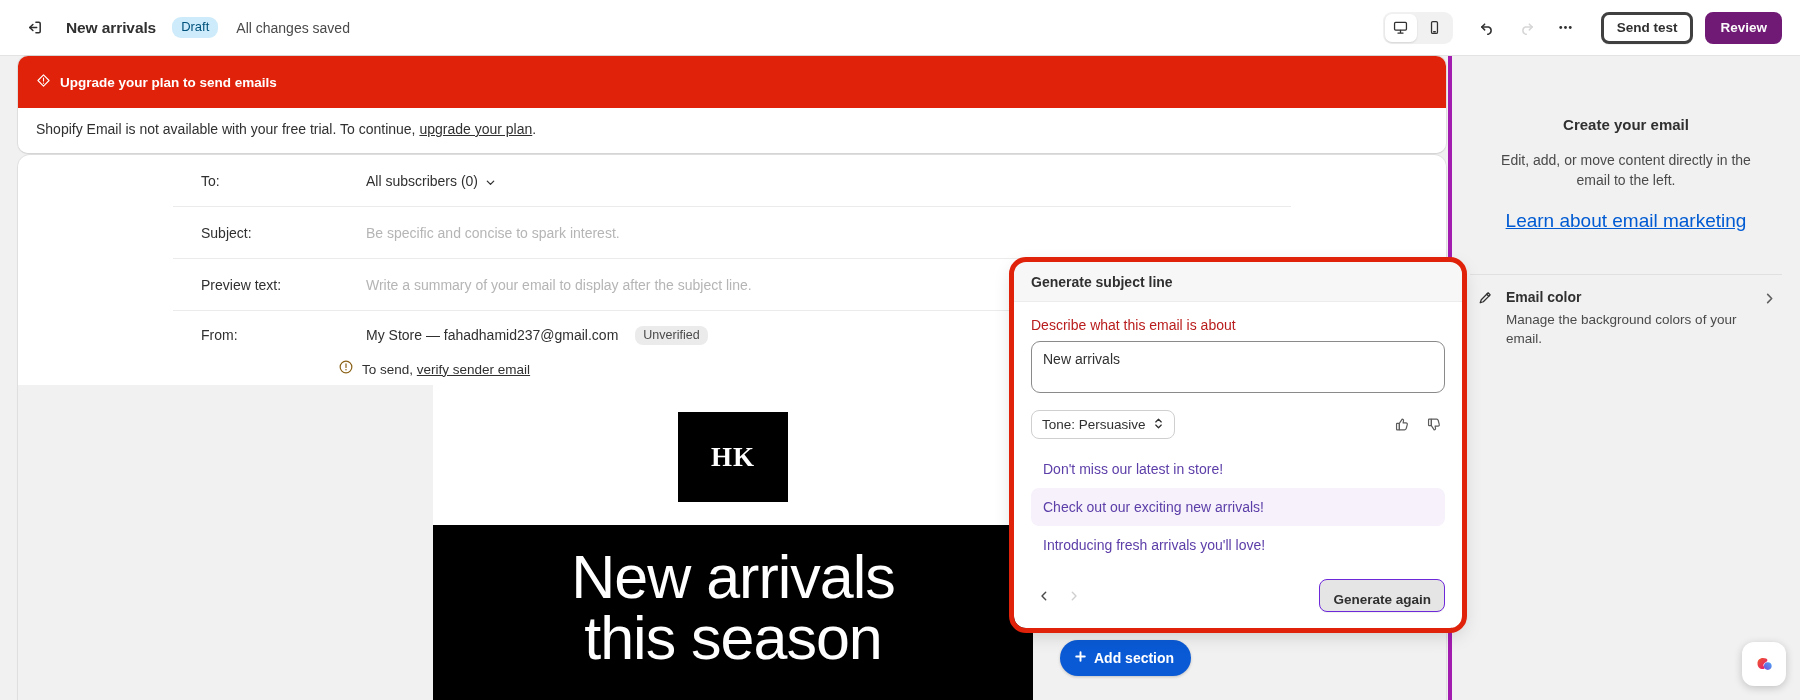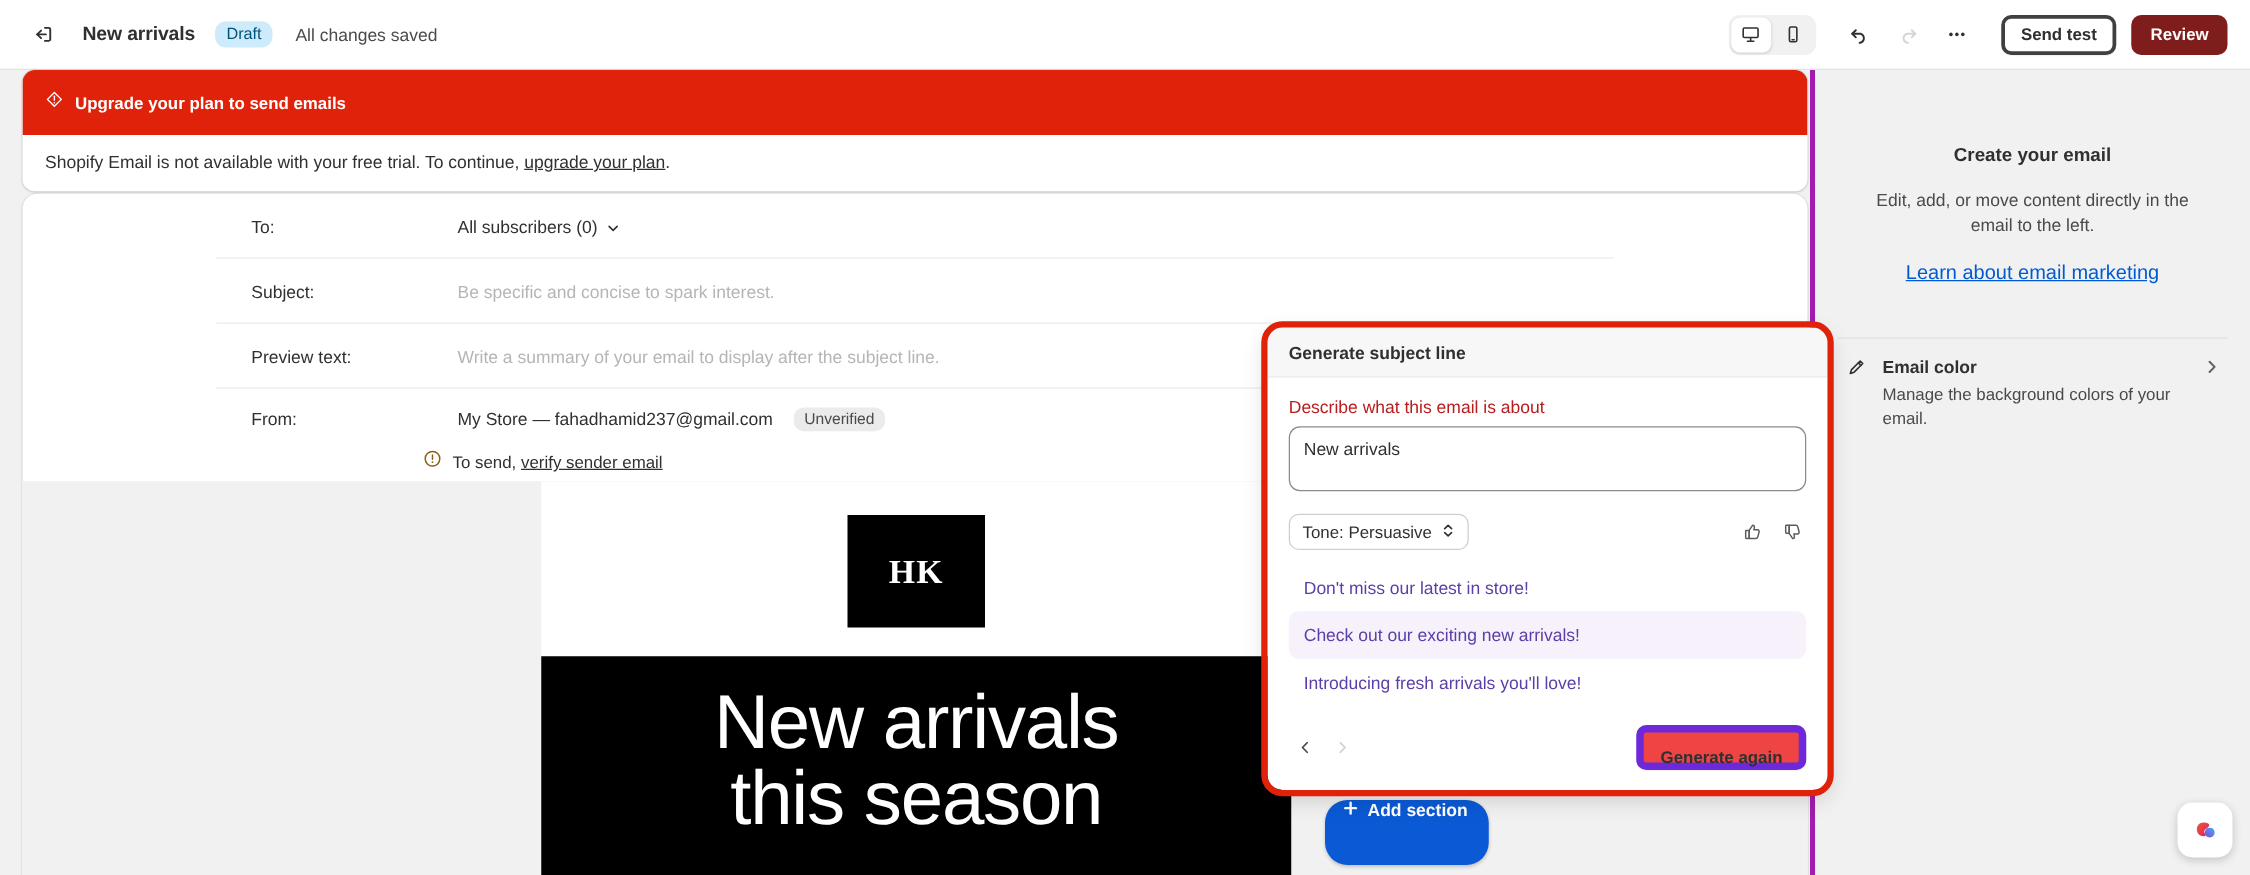--- a/index.html
+++ b/index.html
@@ -47,21 +47,21 @@
   .tb-right .icon-btn { margin: 0 2px; }
   .icon-btn.disabled { cursor: default; opacity: .35; }
   .btn-sendtest {
     margin-left: 14px; height: 32px; padding: 0 13px;
     background: #fff; border: 3px solid #404040; border-radius: 8px;
     font-size: 13.5px; font-weight: 600; color: #303030; cursor: pointer;
     box-shadow: 0 1px 0 rgba(0,0,0,.05);
   }
   .btn-review {
     margin-left: 9px; height: 32px; padding: 0 15px;
-    background: #7f1d1d; border: none; border-radius: 8px;
+    background: #701a75; border: none; border-radius: 8px;
     font-size: 13.5px; font-weight: 600; color: #fbfbfb; cursor: default;
   }
 
   
   .banner-wrap {
     position: absolute; top: 56px; left: 18px; width: 1428px;
     border-radius: 10px; overflow: hidden;
     box-shadow: 0 1px 2px rgba(0,0,0,.09), 0 0 0 1px rgba(0,0,0,.05);
   }
   .banner-head {
@@ -136,35 +136,35 @@
   }
   .hero-text {
     font-size: 61px; font-weight: 400; line-height: 1.0; text-align: center;
     font-family: "Liberation Sans", sans-serif; letter-spacing: -1px;
   }
   .hero-text .l2 { display: block; }
   .add-section-wrap {
     position: absolute; left: 1060px; top: 640px; z-index: 4;
   }
   .btn-add-section {
-    height: 52px; padding: 0 17px 0 14px; border-radius: 18px; border: none;
+    height: 36px; padding: 0 17px 0 14px; border-radius: 18px; border: none;
     background: #0a5ad6; color: #fff; font-size: 14px; font-weight: 700;
-    display: flex; align-items: flex-start; gap: 7px; cursor: pointer;
+    display: flex; align-items: center; gap: 7px; cursor: pointer;
     box-shadow: 0 1px 3px rgba(0,0,0,.2);
   }
 
   
   .sidebar {
     position: absolute; top: 56px; right: 0; width: 352px; height: 644px;
     background: #f1f1f1; border-left: 4px solid #a21caf;
   }
   .sb-hero { padding: 60px 34px 0; text-align: center; }
   .sb-title { font-size: 15px; font-weight: 700; color: #303030; }
   .sb-desc { margin-top: 17px; font-size: 14px; color: #4a4a4a; line-height: 1.45; }
-  .sb-link { display: inline-block; margin-top: 19px; font-size: 16px; color: #005bd3; text-decoration: underline; }
+  .sb-link { display: inline-block; margin-top: 19px; font-size: 19px; color: #005bd3; text-decoration: underline; }
   .sb-divider { margin: 42px 18px 0; border-top: 1px solid #e0e0e0; }
   .sb-row {
     margin: 0 12px; padding: 14px 12px 16px; display: flex; gap: 13px;
     cursor: pointer; border-radius: 9px;
   }
   .sb-row-body { flex: 1; }
   .sb-row-title { font-size: 14px; font-weight: 700; color: #303030; }
   .sb-row-desc { margin-top: 5px; font-size: 13.5px; color: #4a4a4a; line-height: 1.45; }
   .sb-chevron { color: #616161; flex: none; padding-top: 2px; }
 
@@ -209,21 +209,21 @@
     display: flex; align-items: center; padding: 12px 17px 16px; margin-top: 3px;
   }
   .pager { display: flex; gap: 4px; }
   .pg-btn {
     width: 26px; height: 26px; border: none; background: none; cursor: pointer;
     display: flex; align-items: center; justify-content: center; border-radius: 6px;
   }
   .pg-btn.dis { opacity: .4; cursor: default; }
   .btn-gen-again {
     margin-left: auto; height: 33px; padding: 12px 13px; border-radius: 8px;
-    border: 6px solid #6d28d9; background: #ef4444; font-size: 13.5px;
+    border: 1px solid #6d28d9; background: #e5e5e5; font-size: 13.5px;
     font-weight: 600; color: #303030; cursor: pointer;
     box-shadow: 0 1px 0 rgba(0,0,0,.05);
   }
 
   
   .help-fab {
     position: absolute; right: 14px; bottom: 14px; width: 44px; height: 44px;
     border-radius: 12px; background: #fff; box-shadow: 0 2px 8px rgba(0,0,0,.2);
     display: flex; align-items: center; justify-content: center; cursor: pointer;
     z-index: 20;

